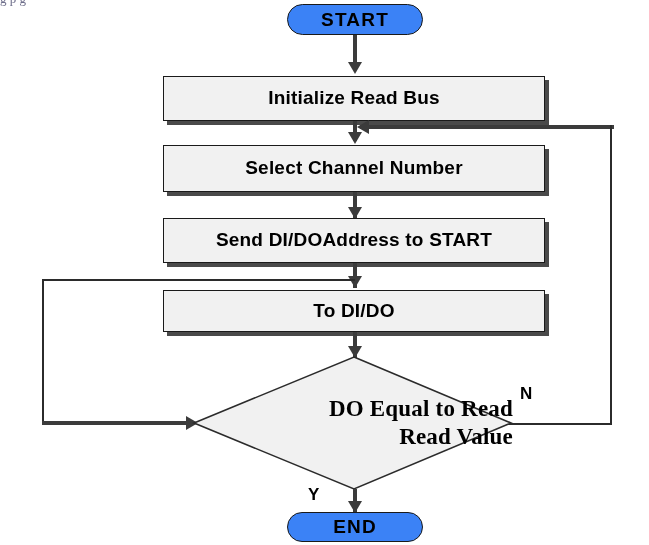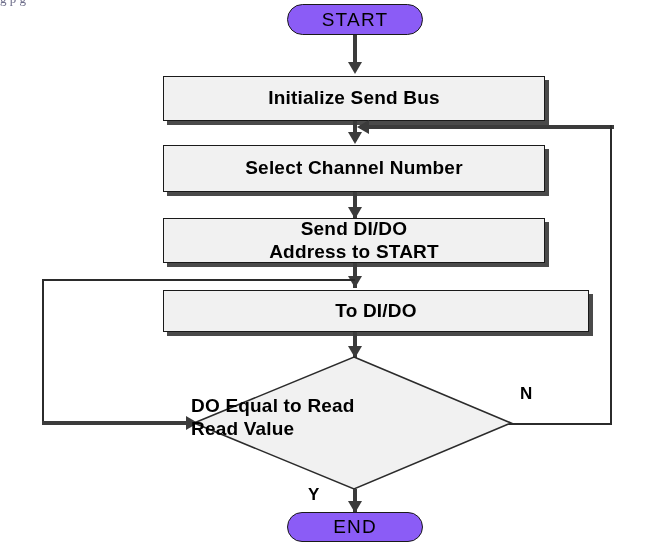--- a/index.html
+++ b/index.html
@@ -31,41 +31,42 @@
   }
   .process {
     font-size: 19px;
     font-weight: bold;
     letter-spacing: 0.2px;
     line-height: 1.18;
     box-shadow: 4px 4px 0 0 #4a4a4a;
   }
   .terminator {
     font-size: 19px;
-    font-weight: normal;
+    font-weight: bold;
     letter-spacing: 1.2px;
     border-radius: 999px;
-    background: #8b5cf6;
+    background: #3b82f6;
   }
   .decision-wrap {
     position: absolute;
   }
   .decision-wrap svg {
     display: block;
   }
   .decision-label {
     position: absolute;
     left: 0;
     right: 0;
-    text-align: left;
-    font-size: 19px;
+    text-align: right;
+    font-size: 23px;
     font-weight: bold;
     color: #000;
     line-height: 1.2;
     letter-spacing: 0.2px;
+    font-family: Liberation Serif, serif;
   }
   .edge-label {
     position: absolute;
     font-size: 17px;
     font-weight: bold;
     color: #000;
     font-family: "Liberation Sans", sans-serif;
   }
   .conn {
     position: absolute;
@@ -120,55 +121,55 @@
   </div>
 
   <div class="node terminator" style="left:287px; top:4px; width:136px; height:31px;">
     <span>START</span>
   </div>
 
   <div class="conn v" style="left:353px; top:35px; height:31px;"></div>
   <div class="arrow down" style="left:348px; top:62px;"></div>
 
   <div class="node process" style="left:163px; top:76px; width:382px; height:45px;">
-    <span>Initialize Send Bus</span>
+    <span>Initialize Read Bus</span>
   </div>
 
   <div class="conn v" style="left:353px; top:121px; height:20px;"></div>
   <div class="arrow down" style="left:348px; top:132px;"></div>
 
   <div class="conn h" style="left:360px; top:125px; width:254px;"></div>
   <div class="arrow left" style="left:357px; top:120px;"></div>
 
   <div class="conn thin v" style="left:610px; top:125px; height:300px;"></div>
 
   <div class="conn thin h" style="left:508px; top:423px; width:104px;"></div>
   <div class="edge-label" style="left:520px; top:384px;">N</div>
 
   <div class="node process" style="left:163px; top:145px; width:382px; height:47px; flex-direction:row;">
     <span>Select Channel Number</span>
   </div>
 
   <div class="conn v" style="left:353px; top:192px; height:29px;"></div>
   <div class="arrow down" style="left:348px; top:207px;"></div>
 
-  <div class="node process" style="left:163px; top:218px; width:382px; height:45px; flex-direction:column;">
+  <div class="node process" style="left:163px; top:218px; width:382px; height:45px; flex-direction:row;">
     <span>Send DI/DO</span>
     <span>Address to START</span>
   </div>
 
   <div class="conn v" style="left:353px; top:263px; height:25px;"></div>
   <div class="arrow down" style="left:348px; top:276px;"></div>
 
   <div class="conn thin h" style="left:42px; top:279px; width:313px;"></div>
   <div class="conn thin v" style="left:42px; top:279px; height:145px;"></div>
   <div class="conn h" style="left:42px; top:421px; width:150px;"></div>
   <div class="arrow right" style="left:186px; top:416px;"></div>
 
-  <div class="node process" style="left:163px; top:290px; width:426px; height:42px;">
+  <div class="node process" style="left:163px; top:290px; width:382px; height:42px;">
     <span>To DI/DO</span>
   </div>
 
   <div class="conn v" style="left:353px; top:332px; height:26px;"></div>
   <div class="arrow down" style="left:348px; top:346px;"></div>
 
   <div class="decision-wrap" style="left:191px; top:355px; width:322px; height:138px;">
     <svg width="322" height="138" viewBox="0 0 322 138">
       <polygon points="163,2 320,68 163,134 3,68" fill="#f1f1f1" stroke="#2b2b2b" stroke-width="1.6"></polygon>
     </svg>

